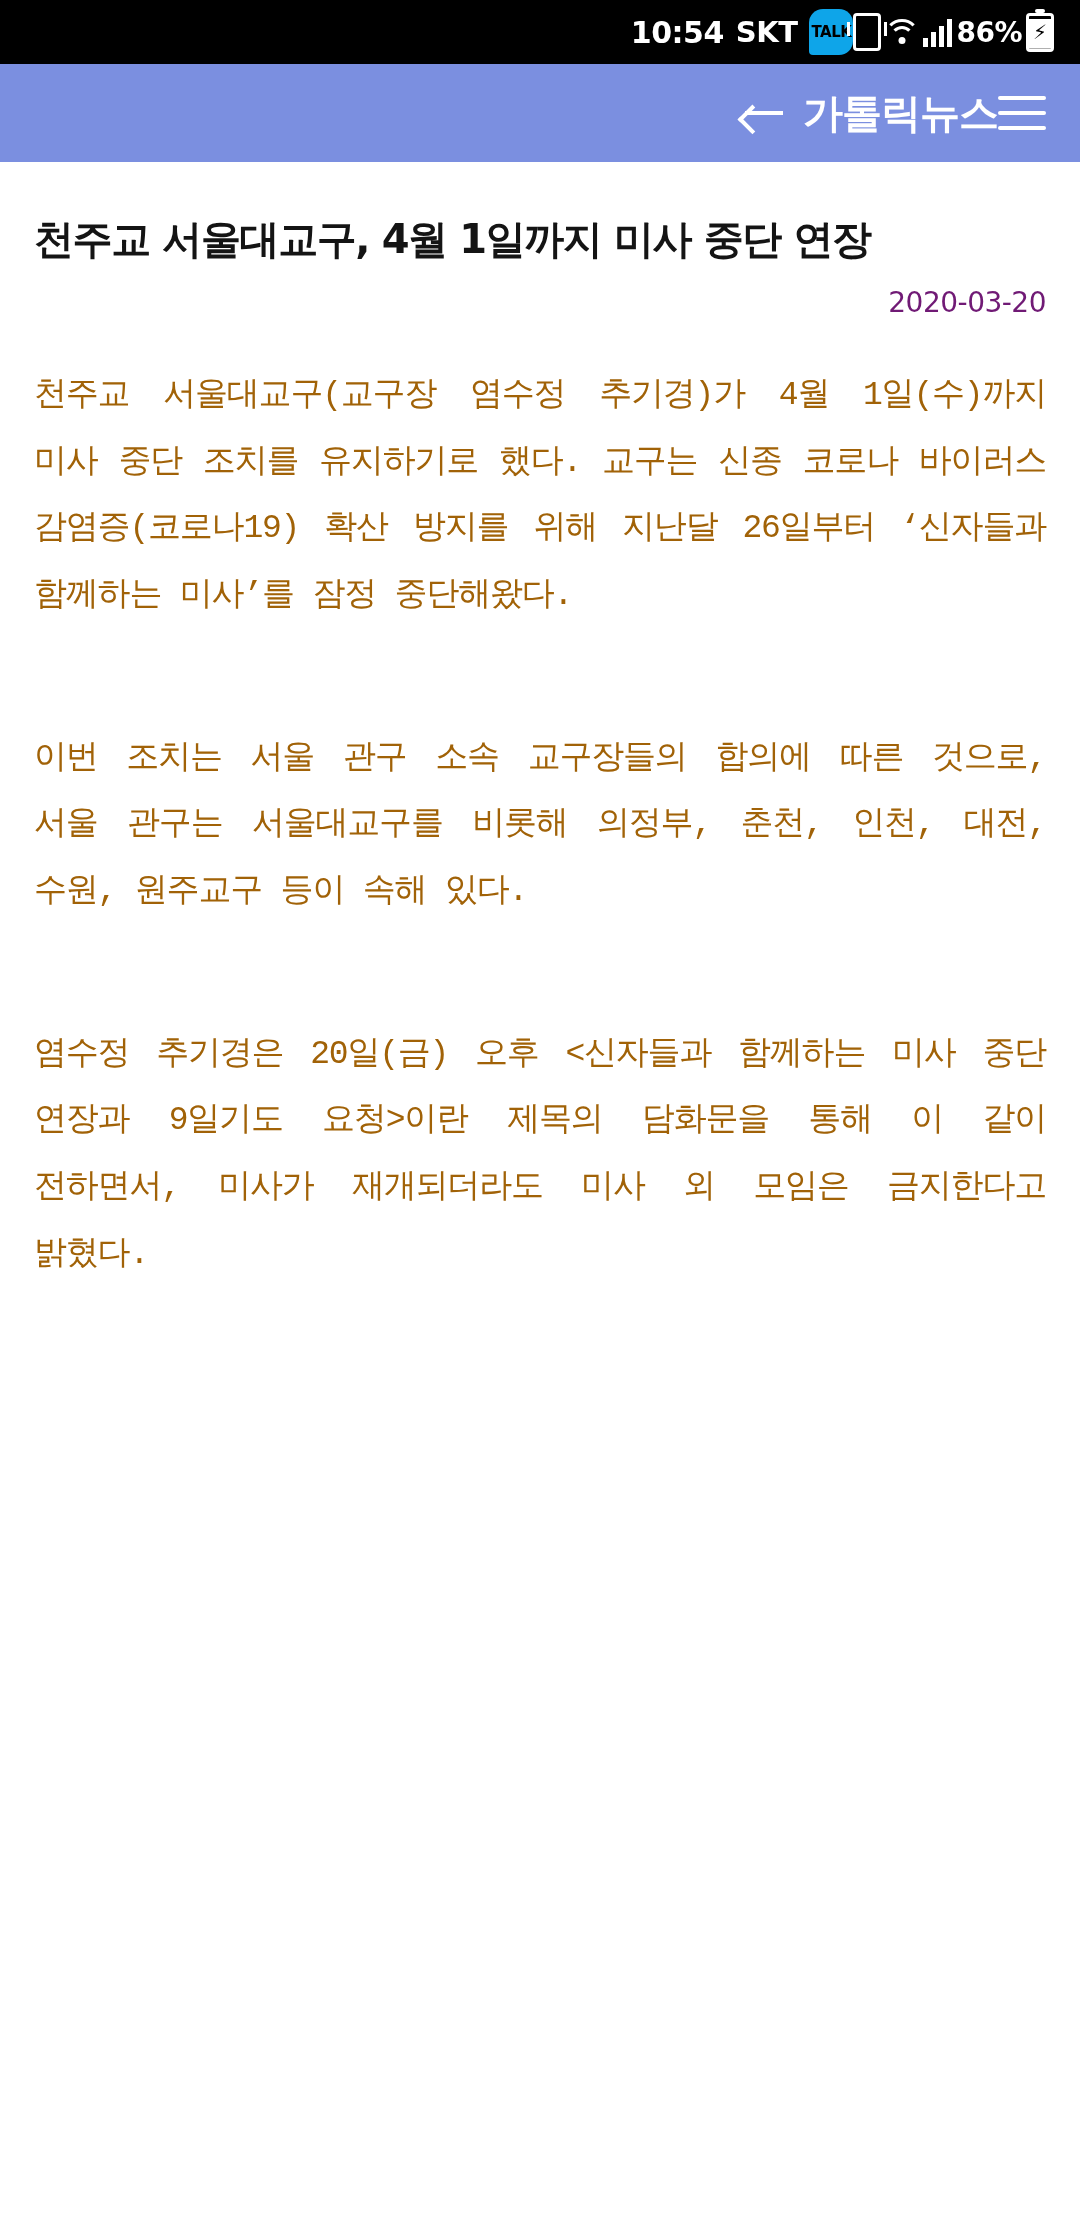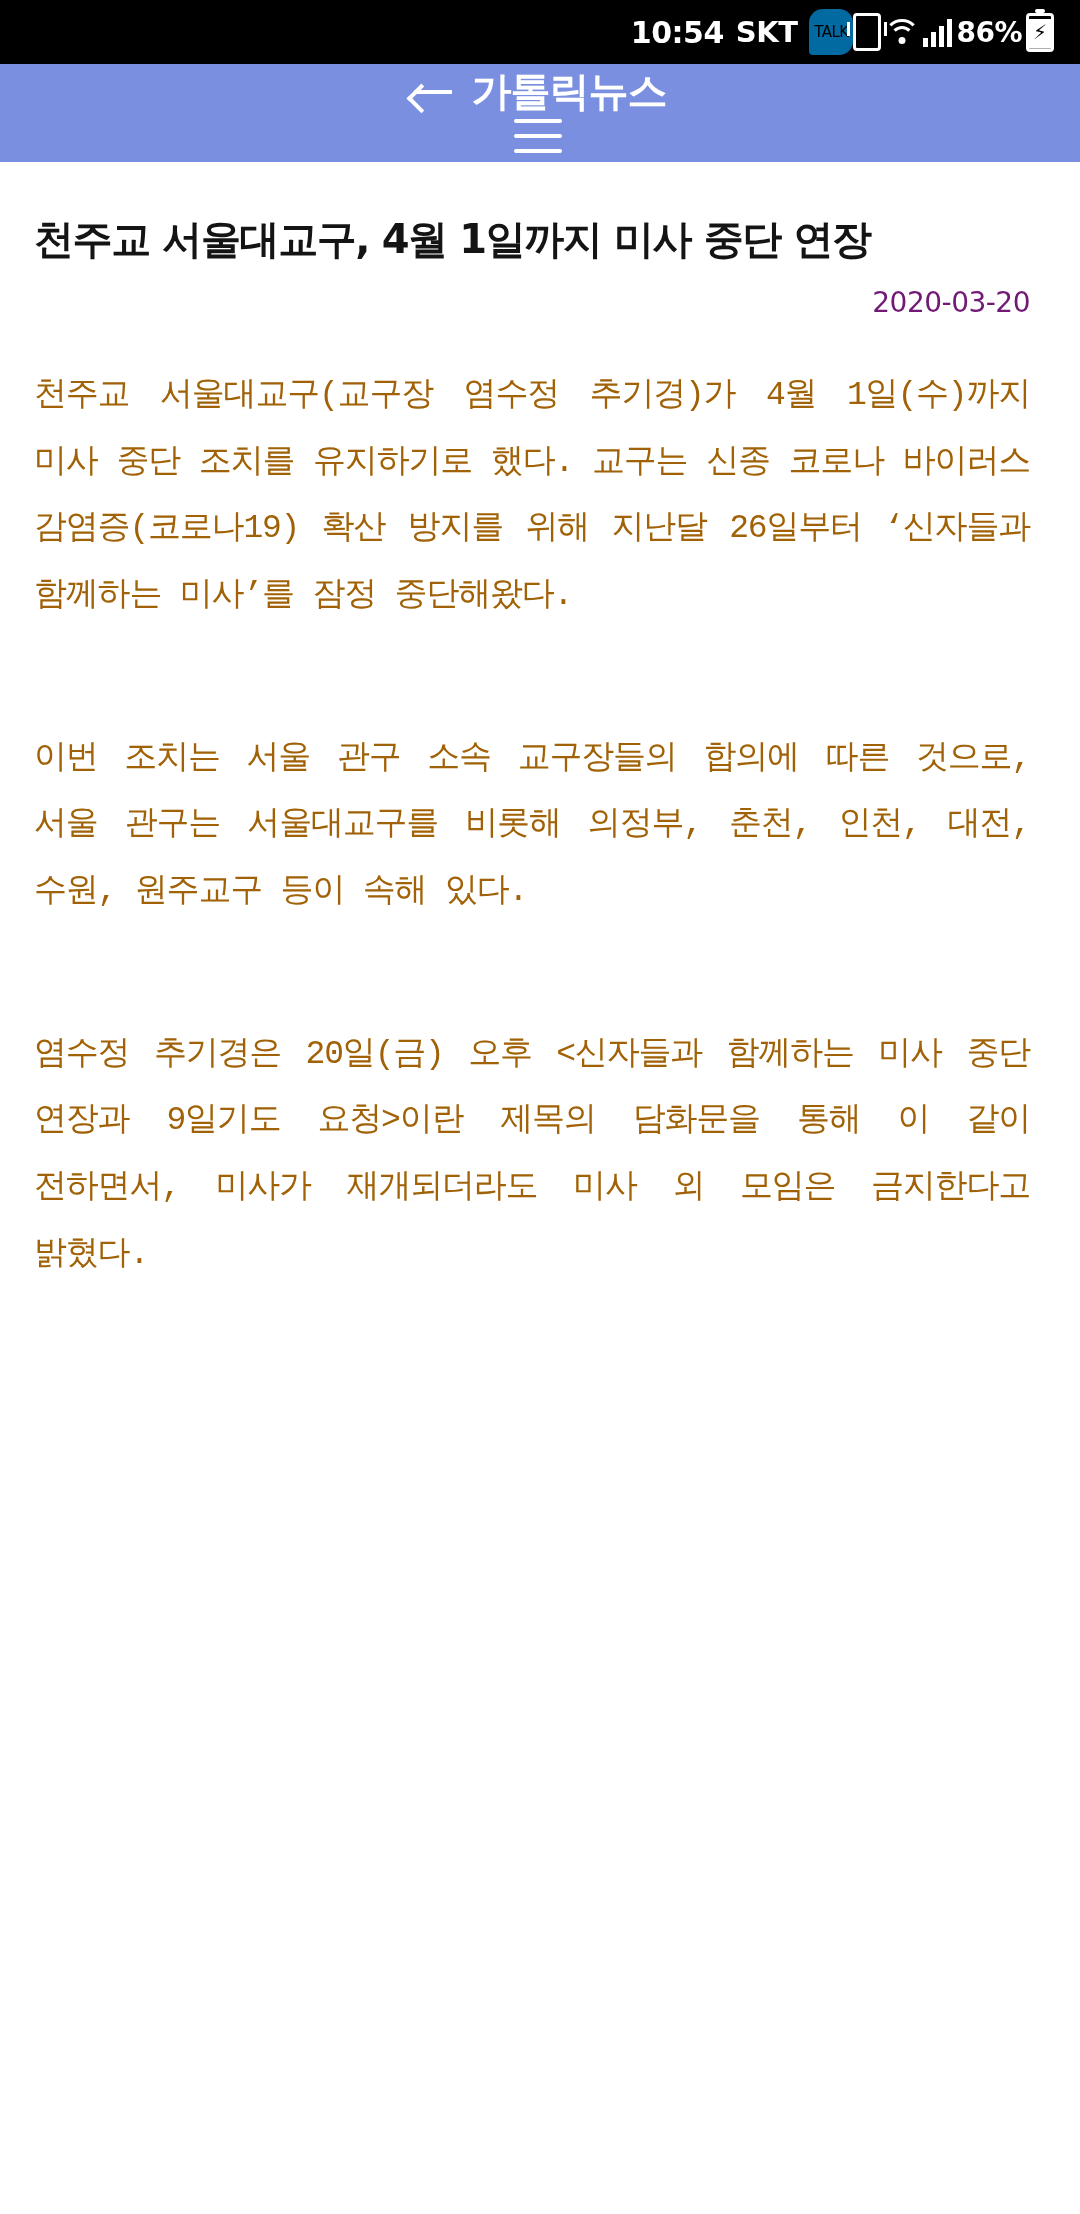--- a/index.html
+++ b/index.html
@@ -39,25 +39,25 @@
     font-size: 29px;
     font-weight: 800;
     letter-spacing: -0.5px;
   }
   .kakao-badge {
     display: inline-flex;
     align-items: center;
     justify-content: center;
     width: 44px;
     height: 46px;
-    background: #0369a1;
+    background: #0ea5e9;
     color: #000000;
     border-radius: 14px 14px 14px 4px;
     font-size: 15px;
-    font-weight: 400;
+    font-weight: 700;
     letter-spacing: -0.5px;
   }
   .status-right {
     display: flex;
     align-items: center;
     gap: 4px;
   }
   .icon-vibrate {
     width: 22px;
     height: 32px;
@@ -154,24 +154,23 @@
     font-size: 20px;
     line-height: 1;
   }
 
   
   .app-bar {
     height: 98px;
     background: #7b8fe0;
     display: flex;
     align-items: center;
-    justify-content: flex-start;
+    justify-content: flex-end;
     padding: 0 34px 0 30px;
     box-sizing: border-box;
-    flex-direction: column;
   }
   .app-bar-left {
     display: flex;
     align-items: center;
     gap: 16px;
   }
   .back-arrow {
     width: 46px;
     height: 46px;
     position: relative;
@@ -215,21 +214,21 @@
   }
   .menu-icon i {
     display: block;
     height: 4px;
     background: #ffffff;
     border-radius: 2px;
   }
 
   
   .article {
-    padding: 52px 50px 0 34px;
+    padding: 52px 34px 0 34px;
     box-sizing: border-box;
   }
   .headline {
     font-size: 40px;
     font-weight: 700;
     color: #141414;
     letter-spacing: -1.4px;
     line-height: 1.25;
     margin: 0 0 22px 0;
   }

